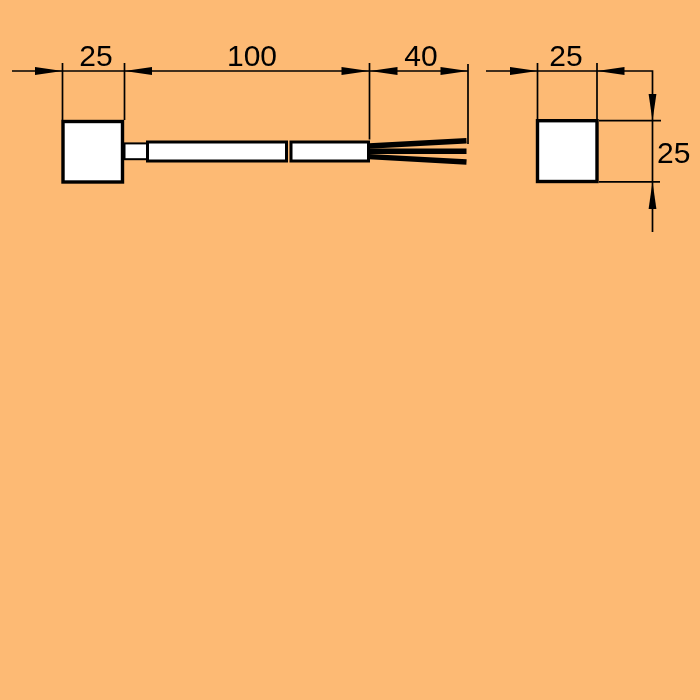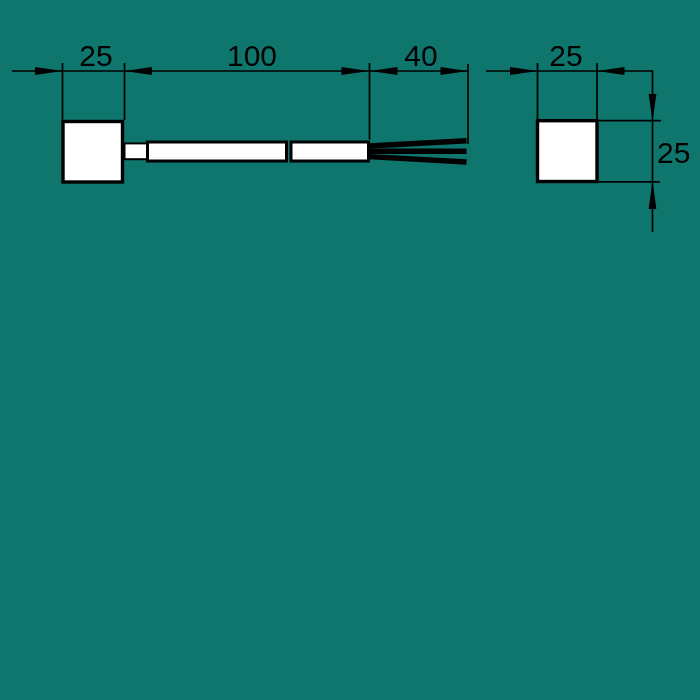--- a/index.html
+++ b/index.html
@@ -4,21 +4,21 @@
 <style>
   html, body {
     margin: 0;
     padding: 0;
     background: #ffffff;
   }
   .canvas {
     position: relative;
     width: 700px;
     height: 700px;
-    background: #0f766e;
+    background: #fdba74;
     overflow: hidden;
     font-family: "Liberation Sans", sans-serif;
     text-decoration: underline;
   }
   svg text {
     font-family: "Liberation Sans", sans-serif;
     font-size: 30px;
     fill: #000000;
   }
 </style>

